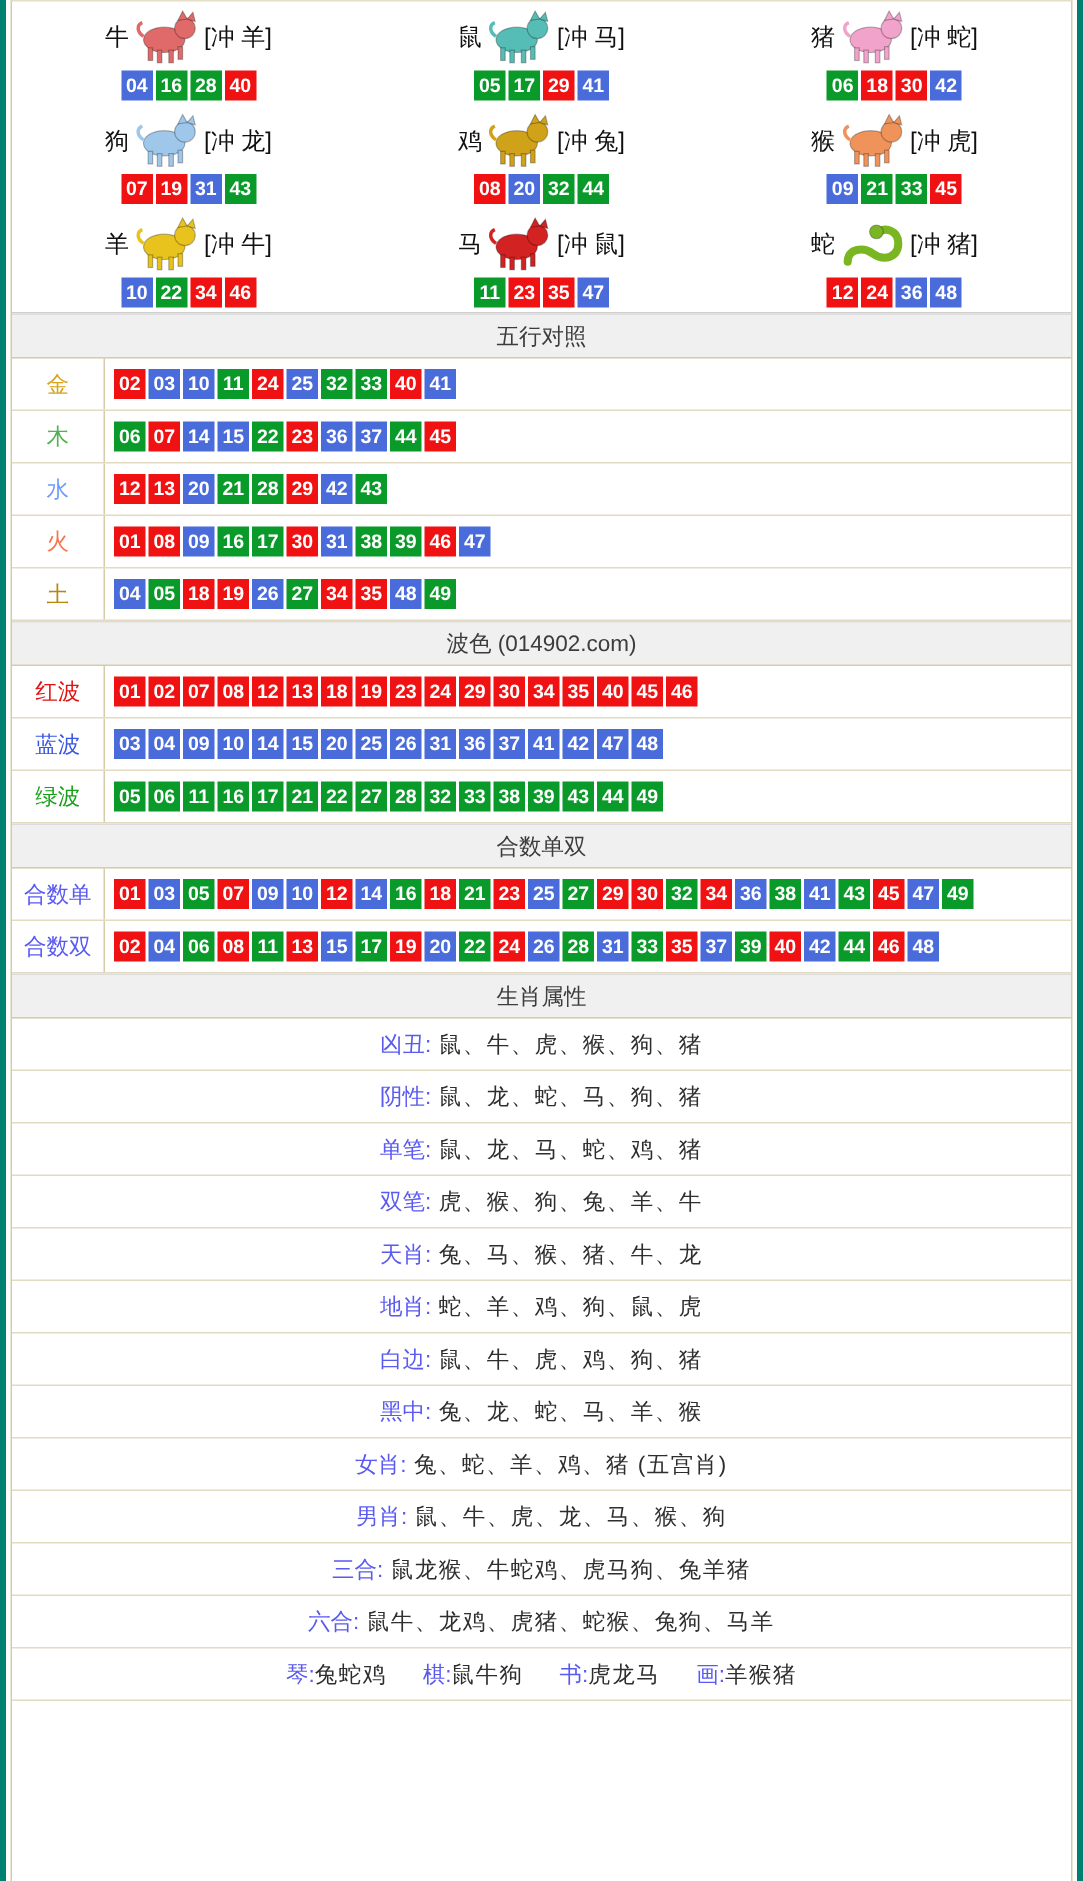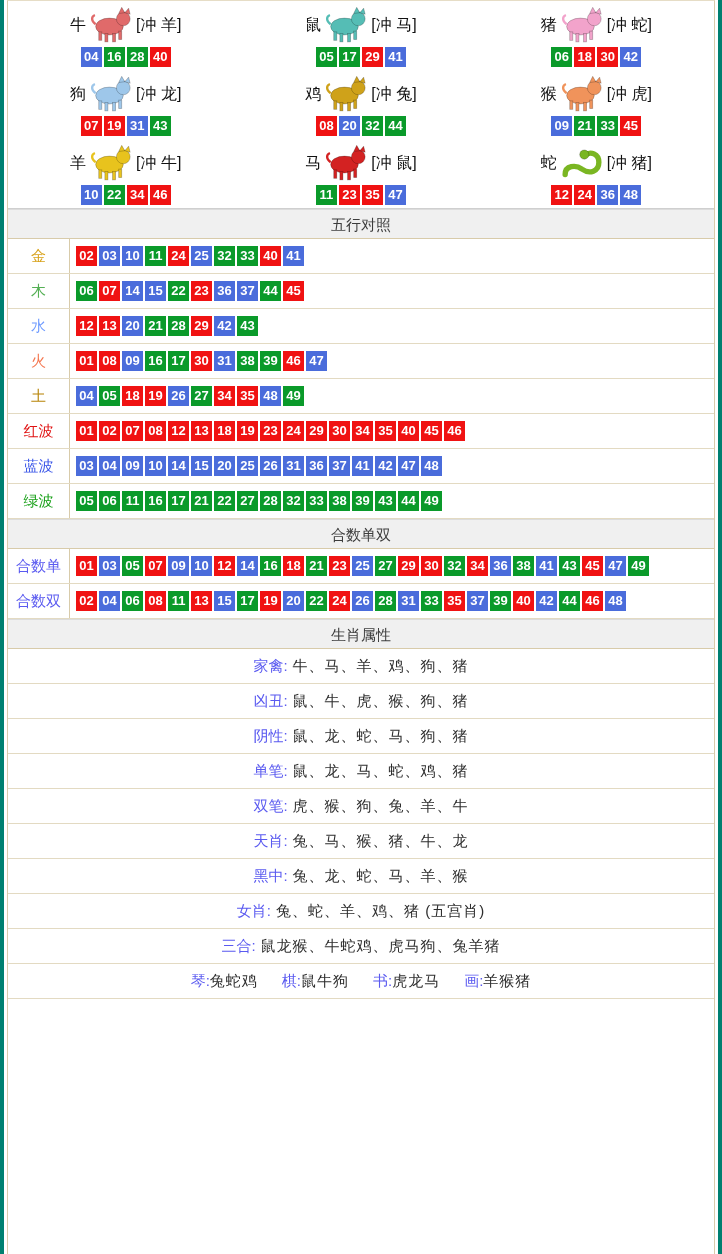--- a/index.html
+++ b/index.html
@@ -333,20 +333,21 @@
             <span class="ball" style="background: rgb(240, 18, 18);">18</span>
             <span class="ball" style="background: rgb(240, 18, 18);">19</span>
             <span class="ball" style="background: rgb(74, 108, 219);">26</span>
             <span class="ball" style="background: rgb(10, 154, 42);">27</span>
             <span class="ball" style="background: rgb(240, 18, 18);">34</span>
             <span class="ball" style="background: rgb(240, 18, 18);">35</span>
             <span class="ball" style="background: rgb(74, 108, 219);">48</span>
             <span class="ball" style="background: rgb(10, 154, 42);">49</span>
           </div>
         </div>
+        <div class="sec-header">波色 (014902.com)</div>
         <div class="ball-row">
           <div class="row-label" style="color: rgb(224, 18, 18);">红波</div>
           <div class="row-balls">
             <span class="ball" style="background: rgb(240, 18, 18);">01</span>
             <span class="ball" style="background: rgb(240, 18, 18);">02</span>
             <span class="ball" style="background: rgb(240, 18, 18);">07</span>
             <span class="ball" style="background: rgb(240, 18, 18);">08</span>
             <span class="ball" style="background: rgb(240, 18, 18);">12</span>
             <span class="ball" style="background: rgb(240, 18, 18);">13</span>
             <span class="ball" style="background: rgb(240, 18, 18);">18</span>
@@ -462,54 +463,66 @@
             <span class="ball" style="background: rgb(10, 154, 42);">44</span>
             <span class="ball" style="background: rgb(240, 18, 18);">46</span>
             <span class="ball" style="background: rgb(74, 108, 219);">48</span>
           </div>
         </div>
       </div>
 
     <div class="sec-header">生肖属性</div>
     <div id="attr-rows">
         <div class="attr-row">
-          <span class="attr-label">家禽:</span>
-          <span class="attr-value">牛、马、羊、鸡、狗、猪</span>
-        </div>
-        <div class="attr-row">
           <span class="attr-label">凶丑:</span>
           <span class="attr-value">鼠、牛、虎、猴、狗、猪</span>
         </div>
         <div class="attr-row">
           <span class="attr-label">阴性:</span>
           <span class="attr-value">鼠、龙、蛇、马、狗、猪</span>
         </div>
         <div class="attr-row">
           <span class="attr-label">单笔:</span>
           <span class="attr-value">鼠、龙、马、蛇、鸡、猪</span>
         </div>
         <div class="attr-row">
           <span class="attr-label">双笔:</span>
           <span class="attr-value">虎、猴、狗、兔、羊、牛</span>
         </div>
         <div class="attr-row">
           <span class="attr-label">天肖:</span>
           <span class="attr-value">兔、马、猴、猪、牛、龙</span>
         </div>
         <div class="attr-row">
+          <span class="attr-label">地肖:</span>
+          <span class="attr-value">蛇、羊、鸡、狗、鼠、虎</span>
+        </div>
+        <div class="attr-row">
+          <span class="attr-label">白边:</span>
+          <span class="attr-value">鼠、牛、虎、鸡、狗、猪</span>
+        </div>
+        <div class="attr-row">
           <span class="attr-label">黑中:</span>
           <span class="attr-value">兔、龙、蛇、马、羊、猴</span>
         </div>
         <div class="attr-row">
           <span class="attr-label">女肖:</span>
           <span class="attr-value">兔、蛇、羊、鸡、猪 (五宫肖)</span>
         </div>
         <div class="attr-row">
+          <span class="attr-label">男肖:</span>
+          <span class="attr-value">鼠、牛、虎、龙、马、猴、狗</span>
+        </div>
+        <div class="attr-row">
           <span class="attr-label">三合:</span>
           <span class="attr-value">鼠龙猴、牛蛇鸡、虎马狗、兔羊猪</span>
+        </div>
+        <div class="attr-row">
+          <span class="attr-label">六合:</span>
+          <span class="attr-value">鼠牛、龙鸡、虎猪、蛇猴、兔狗、马羊</span>
         </div>
         <div class="attr-row">
           <span class="attr-seg"><span class="attr-label" style="margin-right: 0px;">琴:</span><span class="attr-value">兔蛇鸡</span></span>
           <span class="attr-seg"><span class="attr-label" style="margin-right: 0px;">棋:</span><span class="attr-value">鼠牛狗</span></span>
           <span class="attr-seg"><span class="attr-label" style="margin-right: 0px;">书:</span><span class="attr-value">虎龙马</span></span>
           <span class="attr-seg"><span class="attr-label" style="margin-right: 0px;">画:</span><span class="attr-value">羊猴猪</span></span>
         </div>
       </div>
 
   </div>

